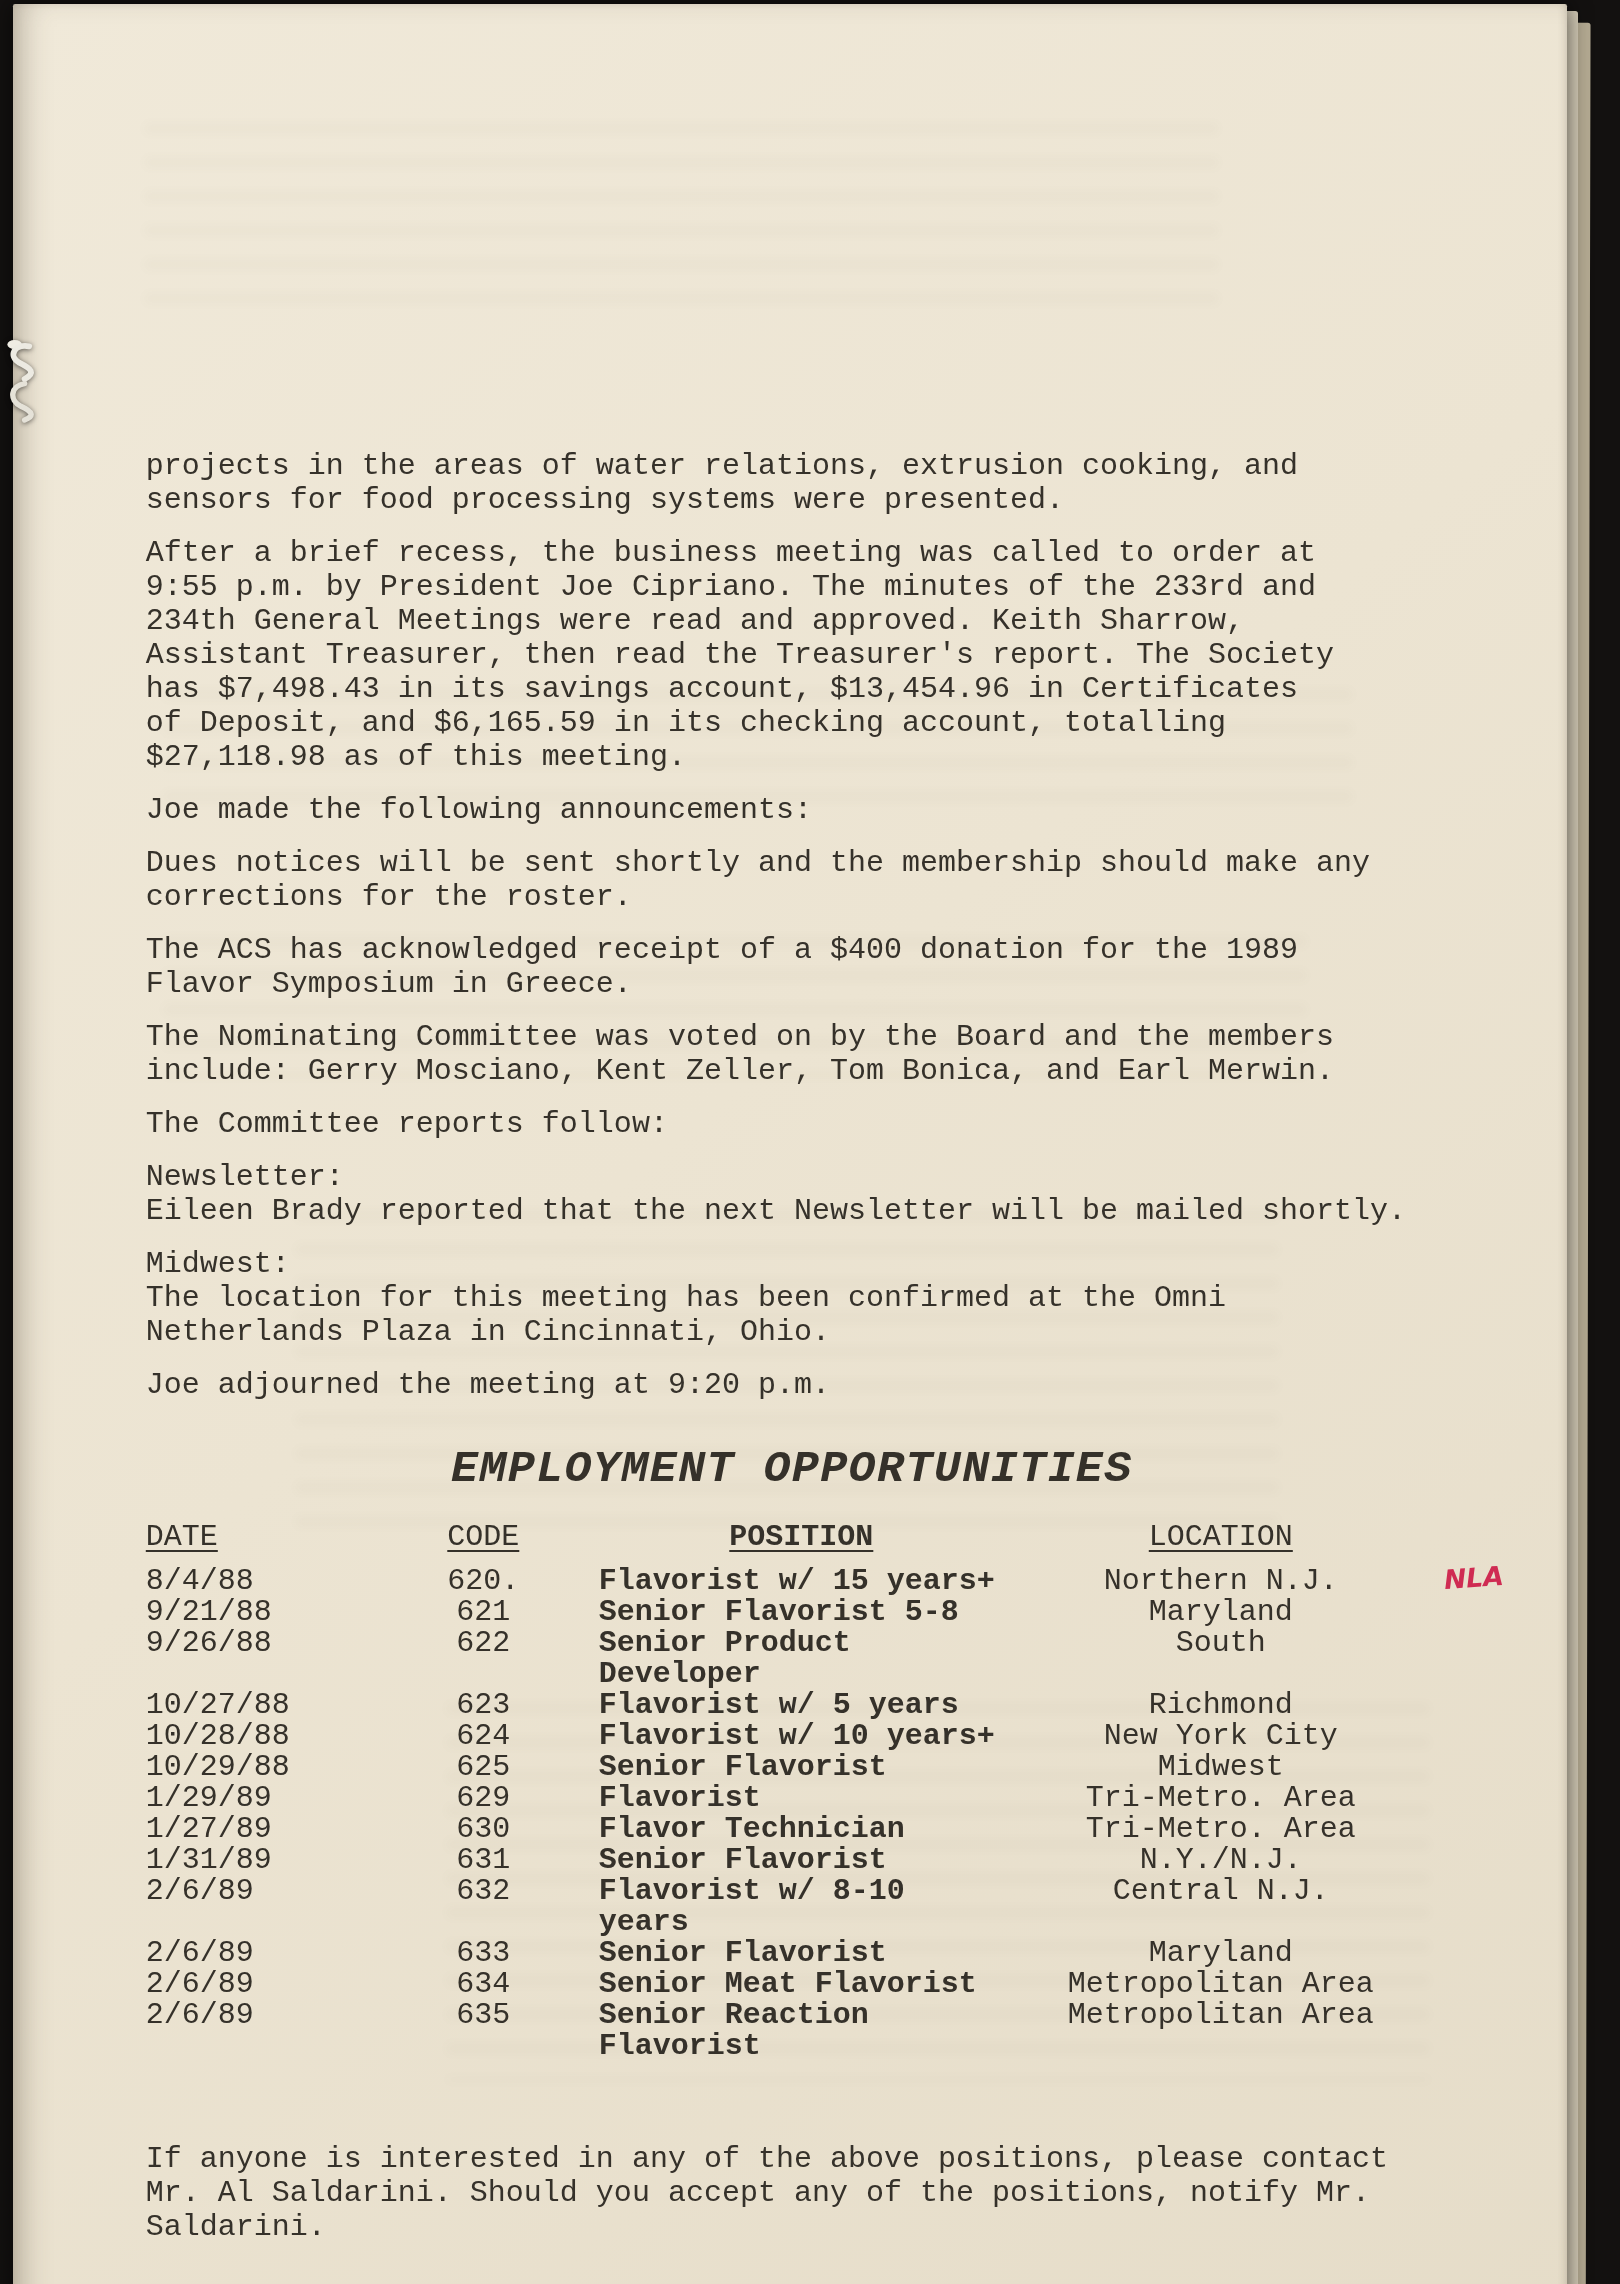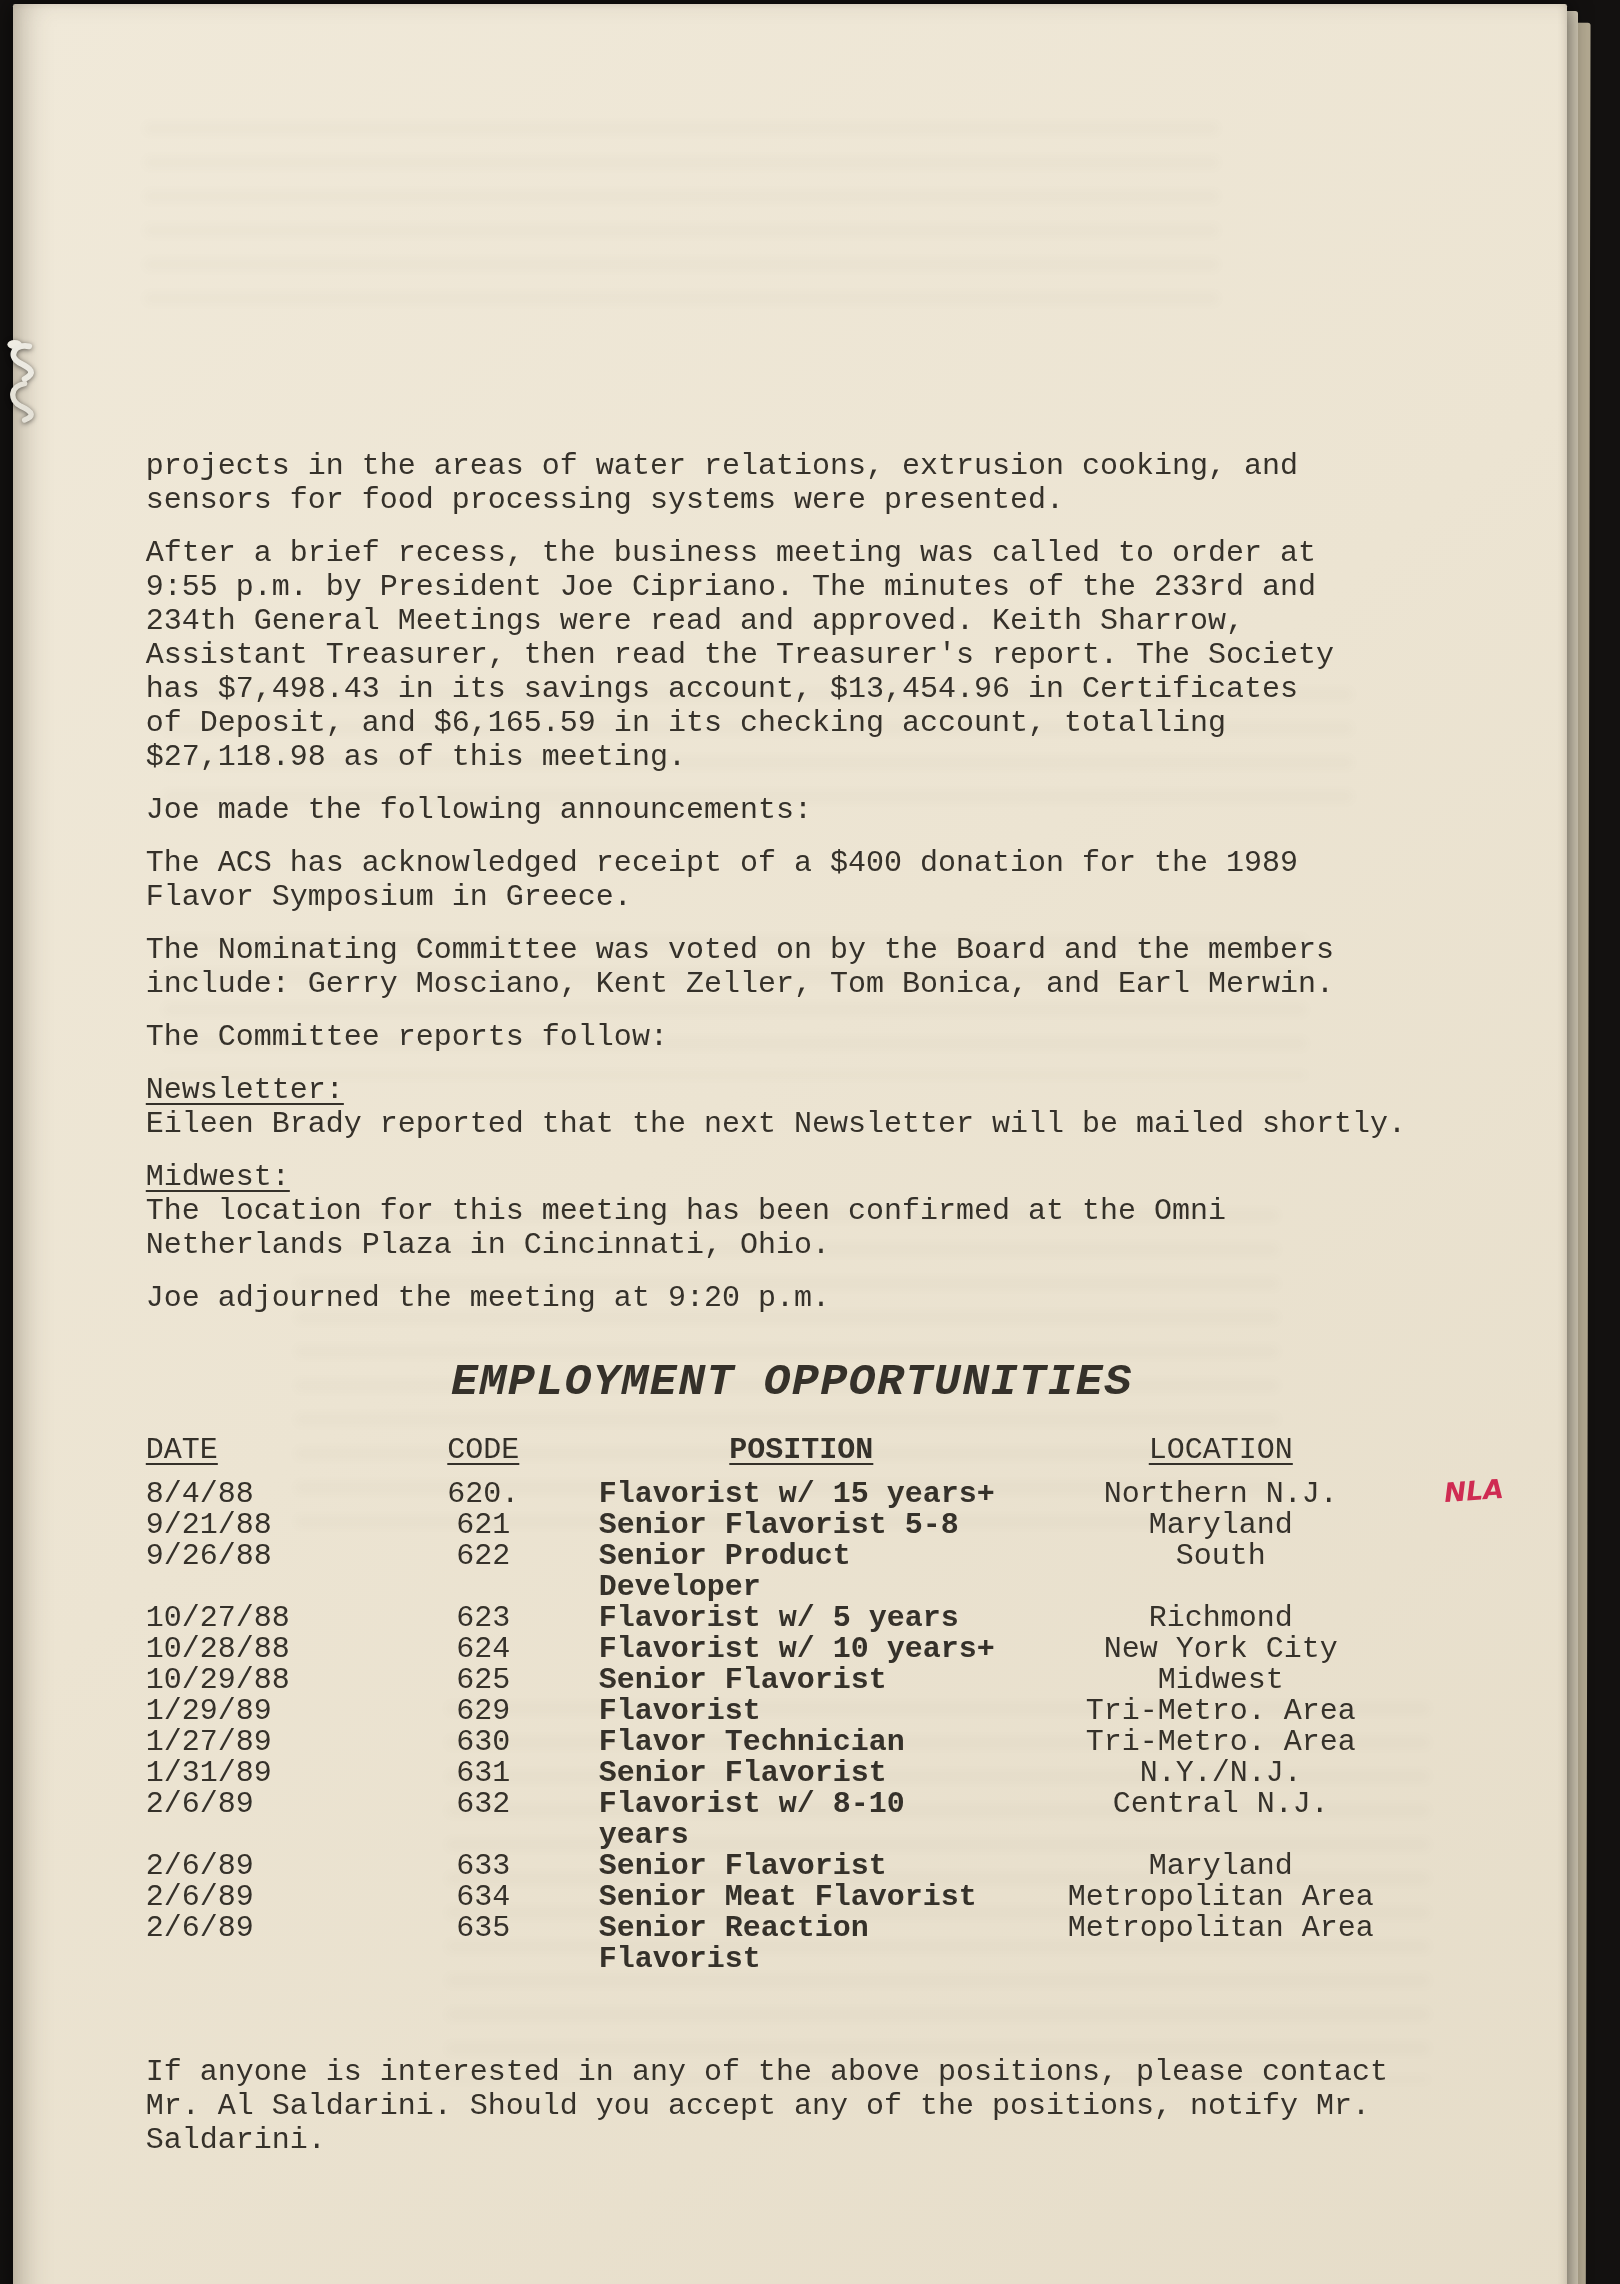--- a/index.html
+++ b/index.html
@@ -43,21 +43,21 @@
   .clip { position:absolute; left:0.9px; top:336px; width:50px; height:87px;
           filter:drop-shadow(0 1.4px 2.7px rgba(0,0,0,.55)); z-index:5; }
   
   #content {
     position:relative; z-index:2;
     padding:445px 129px 0 133px;
     font-size:30px; line-height:34px;
   }
   p.para { white-space:pre-wrap; margin-bottom:19px; }
   .report { margin-bottom:19px; }
-  .report .hd { text-decoration:underline; text-underline-offset:4.6px; text-decoration-thickness:1.8px; }
+  .report .hd { text-underline-offset:4.6px; text-decoration-thickness:1.8px; }
   .report .bd { white-space:pre-wrap; }
   .emp-title {
     text-align:center; font-style:italic; letter-spacing:1.4px;
     text-underline-offset:4.6px; text-decoration-thickness:1.8px;
     margin:51px 0 33px 0;
   }
   .emp-table { width:100%; }
   .tr { display:flex; line-height:31px; position:relative; }
   .tr.head { margin-bottom:12px; line-height:34px; }
   .c-date { width:222px; }
@@ -91,20 +91,22 @@
     <p class="para">projects in the areas of water relations, extrusion cooking, and
 sensors for food processing systems were presented.</p>
     <p class="para">After a brief recess, the business meeting was called to order at
 9:55 p.m. by President Joe Cipriano. The minutes of the 233rd and
 234th General Meetings were read and approved. Keith Sharrow,
 Assistant Treasurer, then read the Treasurer's report. The Society
 has $7,498.43 in its savings account, $13,454.96 in Certificates
 of Deposit, and $6,165.59 in its checking account, totalling
 $27,118.98 as of this meeting.</p>
     <p class="para">Joe made the following announcements:</p>
+    <p class="para">Dues notices will be sent shortly and the membership should make any
+corrections for the roster.</p>
     <p class="para">The ACS has acknowledged receipt of a $400 donation for the 1989
 Flavor Symposium in Greece.</p>
     <p class="para">The Nominating Committee was voted on by the Board and the members
 include: Gerry Mosciano, Kent Zeller, Tom Bonica, and Earl Merwin.</p>
     <p class="para">The Committee reports follow:</p>
 
     <div class="report">
       <p class="hd">Newsletter:</p>
       <p class="bd">Eileen Brady reported that the next Newsletter will be mailed shortly.</p>
     </div>

